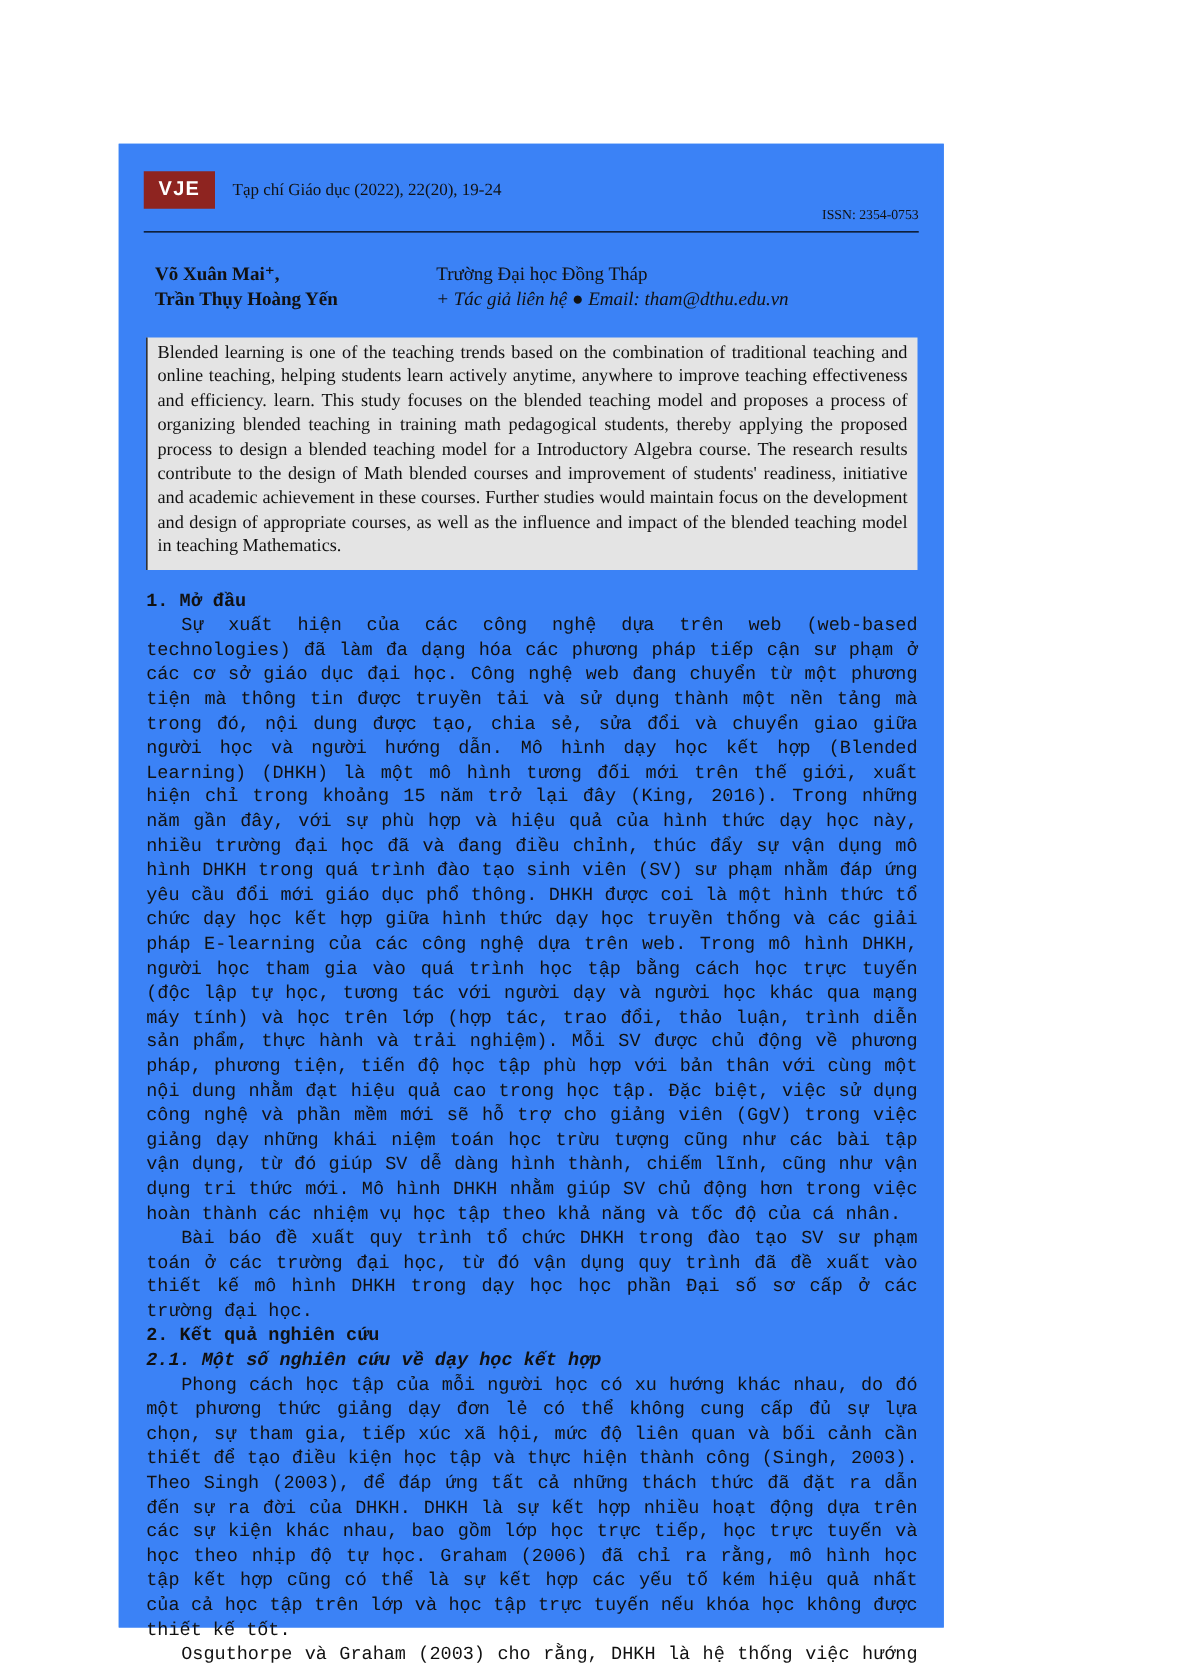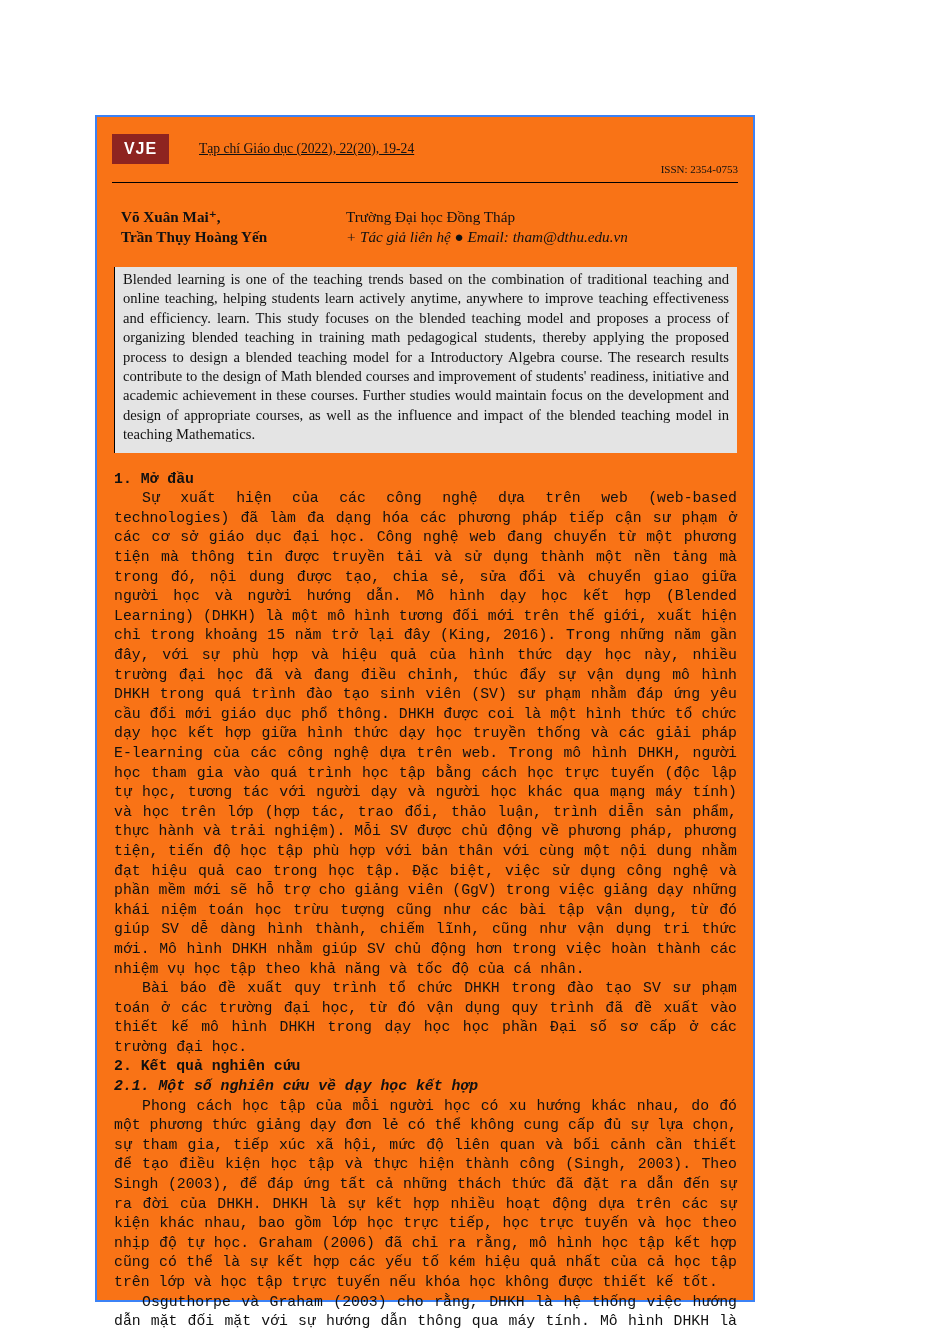--- a/index.html
+++ b/index.html
@@ -14,23 +14,23 @@
     overflow: hidden;
     font-family: "Liberation Serif", "DejaVu Serif", serif;
     color: #111111;
   }
   .page {
     position: absolute;
     left: 95px;
     top: 115px;
     width: 660px;
     height: 1187px;
-    border: 2px solid #3b82f6;
+    border: 5px solid #3b82f6;
     box-sizing: border-box;
-    background: #f97316;
+    background: #3b82f6;
   }
   
   .header {
     display: flex;
     align-items: center;
     margin: 0 15px;
     padding: 6px 0 7px 0;
     border-bottom: 1px solid #000000;
   }
   .logo {
@@ -41,23 +41,22 @@
     display: flex;
     align-items: center;
     justify-content: center;
     font-family: "Liberation Sans", sans-serif;
     font-weight: bold;
     font-size: 16px;
     letter-spacing: 1px;
     flex: 0 0 auto;
   }
   .jinfo {
-    margin-left: 30px;
+    margin-left: 14px;
     font-size: 13.6px;
-    text-decoration: underline;
   }
   .issn {
     margin-left: auto;
     font-size: 11px;
     margin-top: 40px;
   }
   
   .content {
     padding: 0 16px 0 17px;
   }

